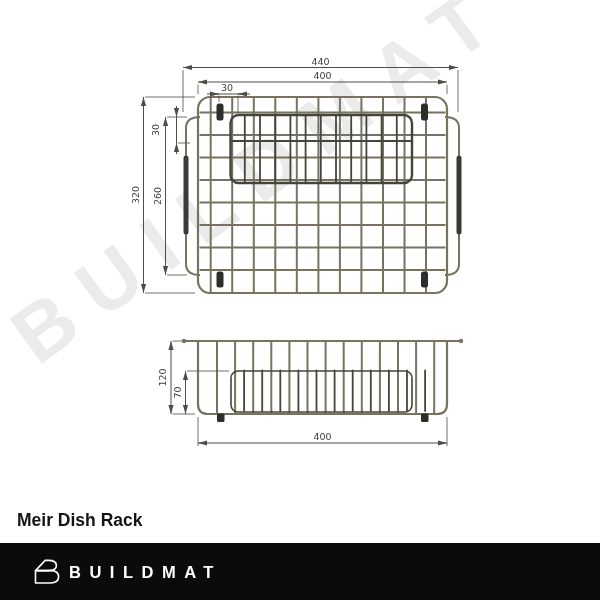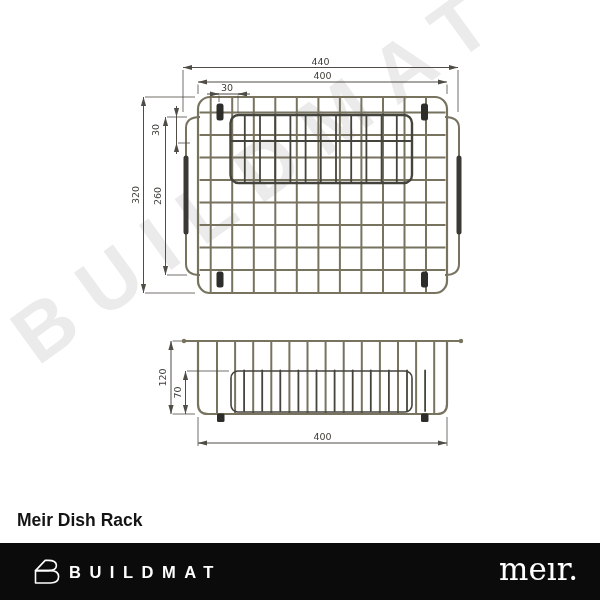--- a/index.html
+++ b/index.html
@@ -222,16 +222,15 @@
   <div class="title">Meir Dish Rack</div>
 
   <div class="footer" id="footer-bar" style="background: rgb(11, 11, 11);">
     <div class="brand">
       <svg width="30" height="30" viewBox="0 0 30 30">
         <path d="M4.5 13.6 L14.2 3.4 H17.2 C22.8 3.4 25.4 5.6 25.4 8.5 C25.4 11.4 22.8 13.6 17.2 13.6 Z" fill="none" stroke="#ffffff" stroke-width="1.6" stroke-linejoin="round"></path>
         <path d="M4.5 13.6 H19.4 C25 13.6 27.6 16.2 27.6 19.8 C27.6 23.4 25 26 19.4 26 H4.5 Z" fill="none" stroke="#ffffff" stroke-width="1.6" stroke-linejoin="round"></path>
       </svg>
       <span class="brand-word">BUILDMAT</span>
     </div>
-    <div class="meir">meır.</div>
   </div>
 
 </div>
 
 </body></html>

